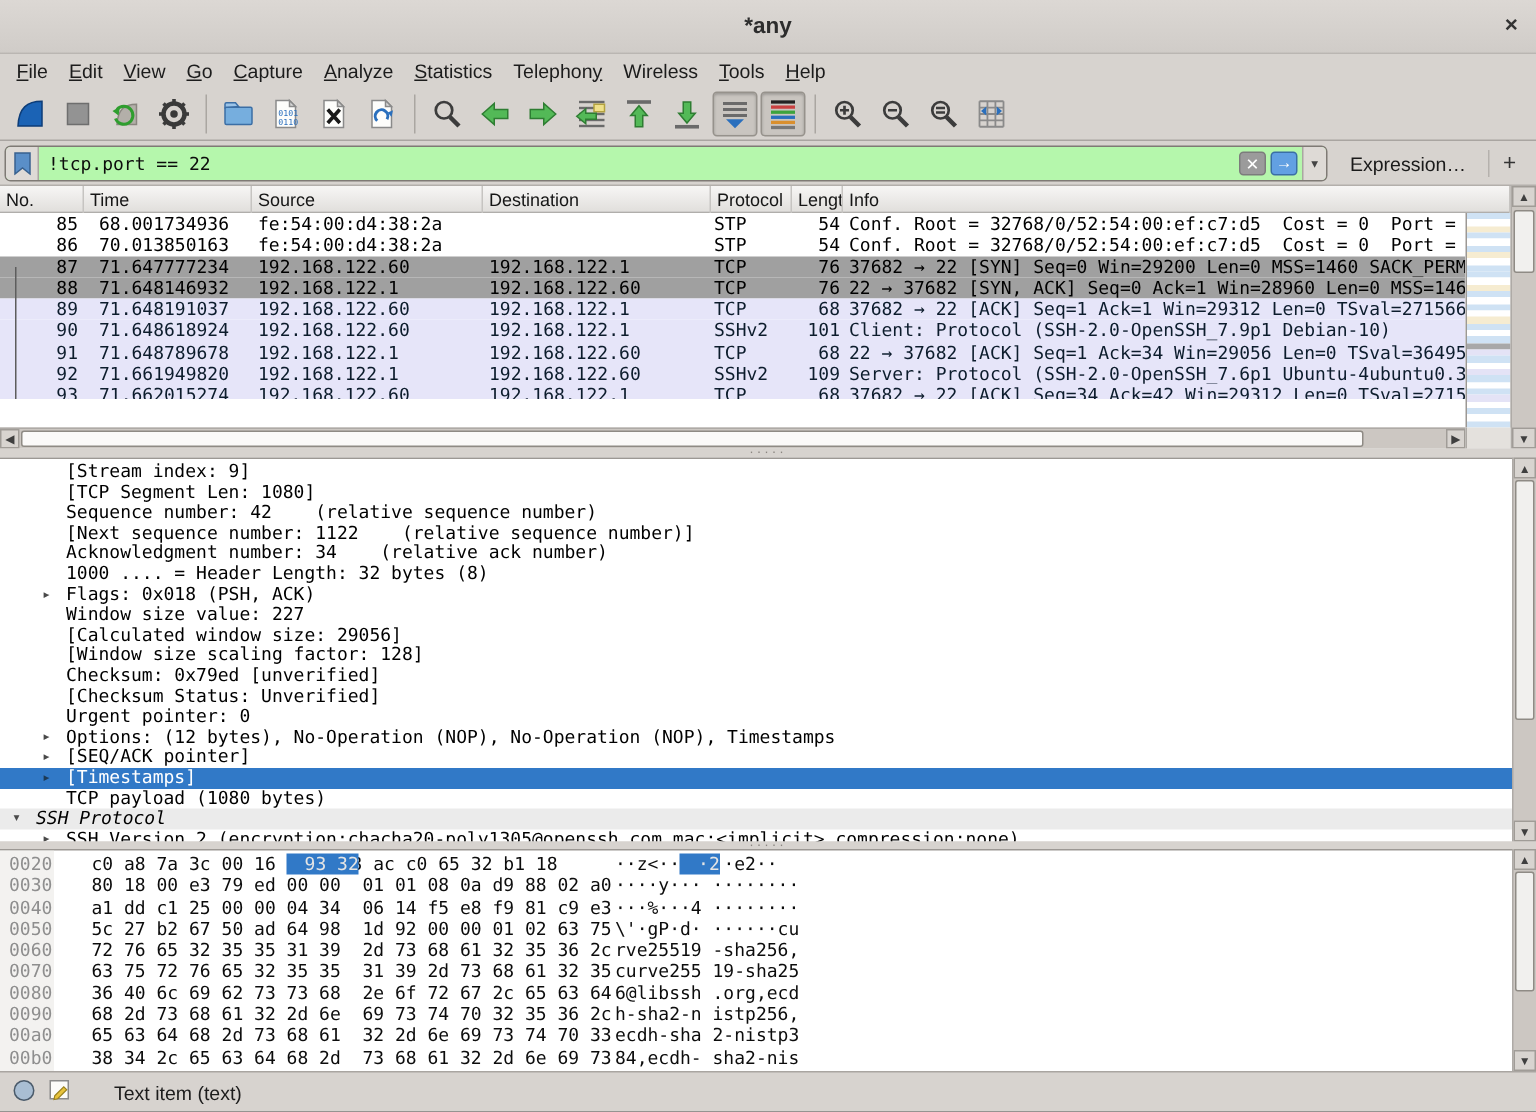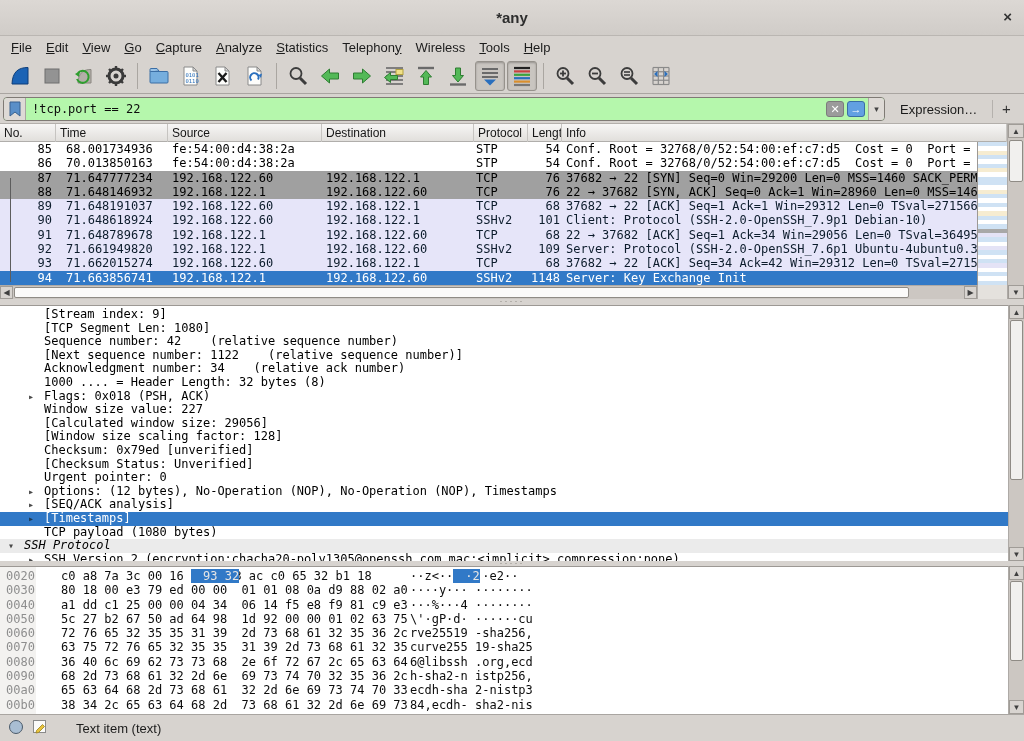--- a/index.html
+++ b/index.html
@@ -40,21 +40,21 @@
                 justify-content:center;font-size:9px;color:#444;background:#dedad6;}
   #expression-label{left:900px;top:8px;font-size:13px;color:#1a1a1a;}
   #filter-sep2{left:992px;top:6px;width:1px;height:18px;background:#b5b1ad;}
   #add-filter-btn{left:1002px;top:6px;font-size:15px;color:#333;}
   
   #plist{left:0;top:124px;width:1024px;height:175px;background:#fff;}
   #plist-header{left:0;top:0;width:1007px;height:18px;background:linear-gradient(#f7f6f5,#e1dfdc);
                 border-bottom:1px solid #b0aeab;}
   .hcell{position:absolute;top:0;height:18px;font-size:12px;color:#161616;padding:2px 0 0 4px;
          border-right:1px solid #c6c4c1;overflow:hidden;white-space:nowrap;}
-  #plist-rows{left:0;top:18px;width:977px;height:144px;overflow:hidden;background:#fff;}
+  #plist-rows{left:0;top:18px;width:977px;height:124px;overflow:hidden;background:#fff;}
   .prow{position:relative;width:100%;height:14.3px;font-family:"DejaVu Sans Mono",monospace;
         font-size:12px;white-space:pre;overflow:hidden;}
   .prow span{position:absolute;top:0;line-height:14.3px;}
   .r-white{background:#fff;color:#000;}
   .r-gray{background:#a0a0a0;color:#000;}
   .r-lav{background:#e6e5f9;color:#0c1c2c;}
   .r-sel{background:#3179c7;color:#fff;}
   #bracket{left:10px;width:1px;background:#5d5d5d;}
   
   #minimap{left:977px;top:18px;width:30px;height:143px;border-left:1px solid #9c9894;background:#fff;
@@ -435,21 +435,21 @@
       <div class="dline"><span class="txt" style="left: 44px;">Acknowledgment number: 34    (relative ack number)</span></div>
       <div class="dline"><span class="txt" style="left: 44px;">1000 .... = Header Length: 32 bytes (8)</span></div>
       <div class="dline"><span class="exp" style="left: 28px;">▸</span><span class="txt" style="left: 44px;">Flags: 0x018 (PSH, ACK)</span></div>
       <div class="dline"><span class="txt" style="left: 44px;">Window size value: 227</span></div>
       <div class="dline"><span class="txt" style="left: 44px;">[Calculated window size: 29056]</span></div>
       <div class="dline"><span class="txt" style="left: 44px;">[Window size scaling factor: 128]</span></div>
       <div class="dline"><span class="txt" style="left: 44px;">Checksum: 0x79ed [unverified]</span></div>
       <div class="dline"><span class="txt" style="left: 44px;">[Checksum Status: Unverified]</span></div>
       <div class="dline"><span class="txt" style="left: 44px;">Urgent pointer: 0</span></div>
       <div class="dline"><span class="exp" style="left: 28px;">▸</span><span class="txt" style="left: 44px;">Options: (12 bytes), No-Operation (NOP), No-Operation (NOP), Timestamps</span></div>
-      <div class="dline"><span class="exp" style="left: 28px;">▸</span><span class="txt" style="left: 44px;">[SEQ/ACK analysis]</span></div>
+      <div class="dline"><span class="exp" style="left: 28px;">▸</span><span class="txt" style="left: 44px;">[SEQ/ACK pointer]</span></div>
       <div class="dline d-sel"><span class="exp" style="left: 28px;">▸</span><span class="txt" style="left: 44px;">[Timestamps]</span></div>
       <div class="dline"><span class="txt" style="left: 44px;">TCP payload (1080 bytes)</span></div>
       <div class="dline d-shade"><span class="exp" style="left: 8px;">▾</span><span class="txt" style="left: 24px; font-style: italic;">SSH Protocol</span></div>
       <div class="dline"><span class="exp" style="left: 28px;">▸</span><span class="txt" style="left: 44px;">SSH Version 2 (encryption:chacha20-poly1305@openssh.com mac:&lt;implicit&gt; compression:none)</span></div>
     </div>
   <div class="abs vscroll" style="left:1008px;top:305px;width:16px;height:256px;">
     <div class="sb-btn" style="top:0;">▲</div>
     <div class="sb-thumb" style="top:15px;height:160px;"></div>
     <div class="sb-btn" style="bottom:0;">▼</div>
   </div>

